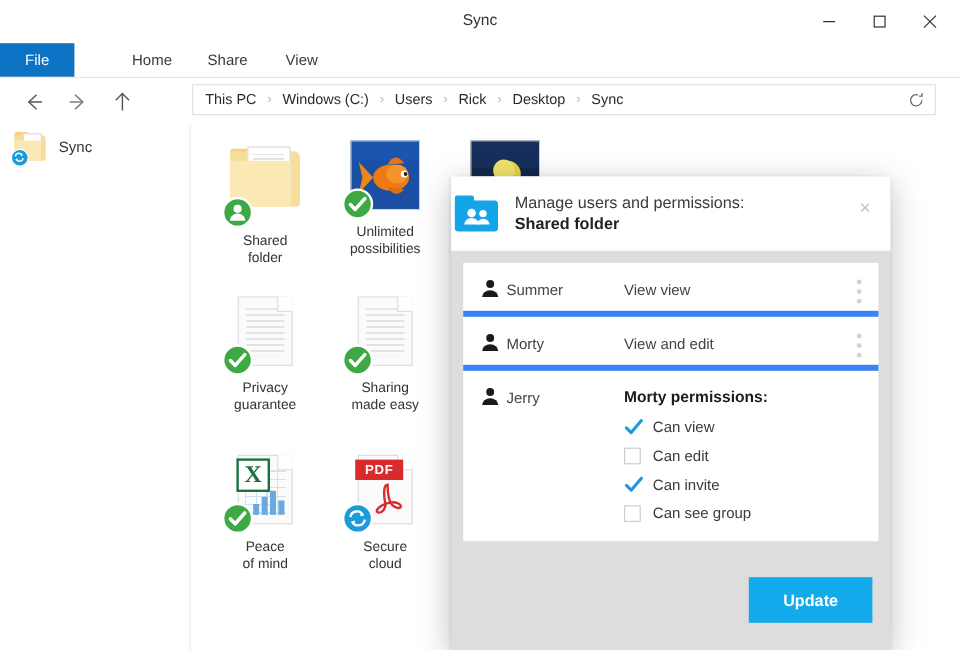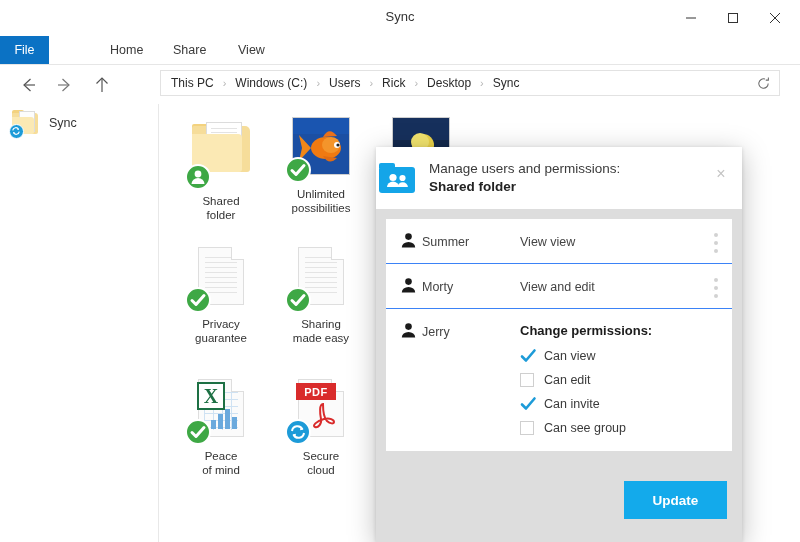--- a/index.html
+++ b/index.html
@@ -20,21 +20,21 @@
   .win-buttons { position: absolute; right: 4px; top: 0; height: 36px; display: flex; align-items: center; }
   .win-btn {
     width: 42px; height: 32px; display: flex; align-items: center; justify-content: center;
     color: #333;
   }
   .win-btn svg { display: block; }
 
   
   .ribbon { position: absolute; left: 0; top: 36px; width: 800px; height: 28px; background: #fff; }
   .tab-file {
-    position: absolute; left: 0; top: 0; width: 49px; height: 28px;
+    position: absolute; left: 0; top: 0; width: 62px; height: 28px;
     background: #0b72c4; color: #fff; font-size: 12.5px;
     display: flex; align-items: center; justify-content: center;
   }
   .tab {
     position: absolute; top: 0; height: 28px; font-size: 12.5px; color: #3a3a3a;
     display: flex; align-items: center; justify-content: center; padding: 0 10px;
   }
   .ribbon-underline { position: absolute; left: 0; top: 64px; width: 800px; height: 1px; background: #e6e6e6; }
 
   
@@ -122,21 +122,21 @@
   .modal-folder-icon { width: 36px; height: 30px; position: relative; flex: none; margin-right: 14px; }
   .mf-tab { position: absolute; left: 0; top: 0; width: 16px; height: 5px; background: #14a5e8; border-radius: 2px 2px 0 0; }
   .mf-body { position: absolute; left: 0; top: 4px; width: 36px; height: 26px; background: #14a5e8; border-radius: 2px 3px 3px 3px; }
   .mf-people { position: absolute; left: 0; top: 4px; width: 36px; height: 26px; display: flex; align-items: center; justify-content: center; }
   .modal-title-wrap { line-height: 18px; }
   .modal-title-1 { font-size: 13.5px; color: #3b3b3b; }
   .modal-title-2 { font-size: 13.5px; color: #222; font-weight: bold; }
   .modal-close { position: absolute; right: 12px; top: 18px; width: 18px; height: 18px; display: flex; align-items: center; justify-content: center; color: #c4c4c4; font-size: 16px; }
 
   .user-panel { position: absolute; left: 10px; top: 72px; width: 346px; background: #fff; }
-  .user-row { position: relative; display: flex; align-items: flex-start; border-bottom: 1px solid #3b82f6; min-height: 45px; padding: 0 0 0 14px; }
+  .user-row { position: relative; display: flex; align-items: flex-start; border-bottom: 5px solid #3b82f6; min-height: 45px; padding: 0 0 0 14px; }
   .user-row:last-child { border-bottom: none; }
   .person-icon { width: 22px; margin-top: 13px; flex: none; color: #1a1a1a; }
   .user-name { width: 98px; font-size: 12.5px; color: #444; margin-top: 16px; flex: none; }
   .user-perm { font-size: 12.5px; color: #444; margin-top: 16px; }
   .dots { position: absolute; right: 14px; top: 14px; width: 4px; }
   .dots i { display: block; width: 4px; height: 4px; border-radius: 50%; background: #d2d2d2; margin-bottom: 4px; }
 
   .perm-block { padding: 14px 0 16px 0; }
   .perm-title { font-size: 13px; font-weight: bold; color: #1c1c1c; margin-bottom: 11px; }
   .perm-item { display: flex; align-items: center; margin-bottom: 10px; }
@@ -455,21 +455,21 @@
 
       <div class="user-row">
         <span class="person-icon">
           <svg width="17" height="17" viewBox="0 0 17 17">
             <circle cx="8.5" cy="4.6" r="3.3" fill="#1a1a1a"></circle>
             <path d="M1.8 15.5 a6.7 5.6 0 0 1 13.4 0 z" fill="#1a1a1a"></path>
           </svg>
         </span>
         <span class="user-name">Jerry</span>
         <div class="perm-block">
-          <div class="perm-title">Change permissions:</div>
+          <div class="perm-title">Morty permissions:</div>
 
           <label class="perm-item">
             <span class="cbox checked">
               <svg width="18" height="18" viewBox="0 0 18 18">
                   <path d="M3 9.5 L7 13.5 L15.5 3.5" fill="none" stroke="#1d9bd8" stroke-width="2.6" stroke-linecap="round" stroke-linejoin="round"></path>
                 </svg>
             </span>
             <span class="perm-label">Can view</span>
           </label>
 

